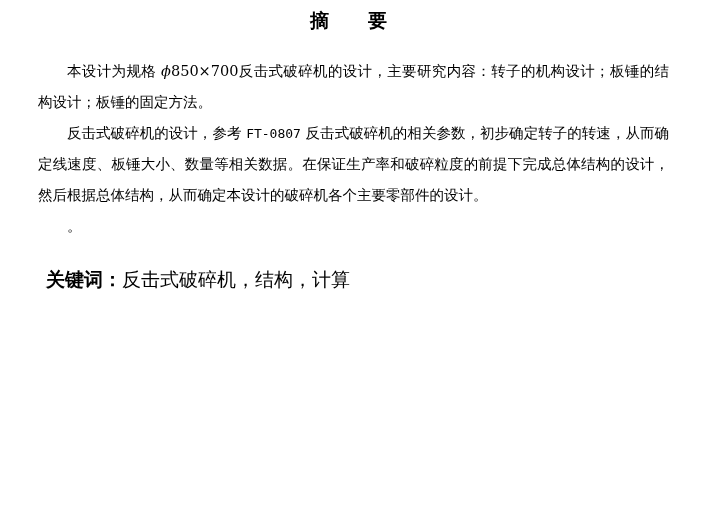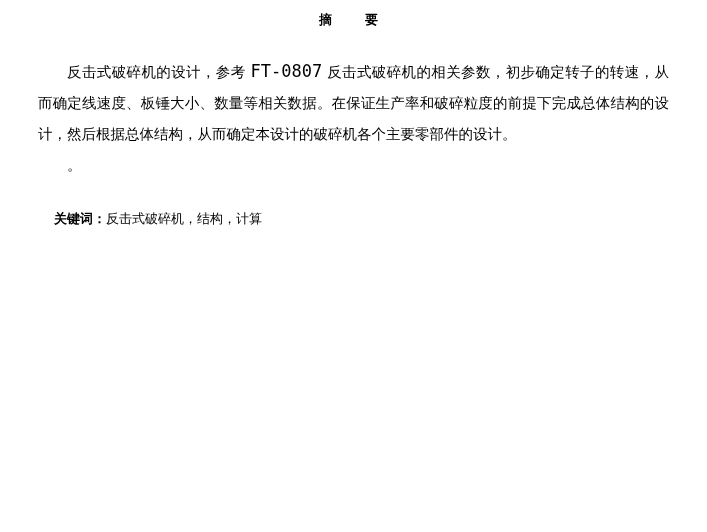--- a/index.html
+++ b/index.html
@@ -16,21 +16,21 @@
   }
   .page {
     position: relative;
     width: 707px;
     height: 532px;
     box-sizing: border-box;
     padding: 0 38px;
   }
   .doc-title {
     text-align: center;
-    font-size: 13px;
+    font-size: 19px;
     font-weight: bold;
     letter-spacing: 10px;
     margin-top: 6px;
     margin-bottom: 0;
     line-height: 28px;
   }
   .body-block {
     margin-top: 22px;
   }
   .para {
@@ -44,50 +44,51 @@
   .para + .para {
     margin-top: 0;
   }
   .tiny-para {
     font-size: 14.5px;
     line-height: 31px;
     text-indent: 2em;
     margin: 0;
   }
   .keywords {
-    font-size: 13px;
+    font-size: 19px;
     line-height: 31px;
-    margin: 16px;
+    margin: 8px;
     margin-top: 22px;
     text-indent: 0;
   }
   .kw-label {
     font-weight: bold;
   }
   .latin {
     font-family: "DejaVu Serif", "Liberation Serif", serif;
   }
   .ital {
     font-family: "DejaVu Serif", "Liberation Serif", serif;
     font-style: italic;
   }
   .mono-ish {
     font-family: "DejaVu Sans Mono", "Liberation Mono", monospace;
-    font-size: 17px;
+    font-size: 13px;
   }
 </style>
 </head>
 <body>
 
 <div class="page">
 
   <h1 class="doc-title">摘　要</h1>
 
   <div class="body-block">
 
+    <p class="para"><span>本设计为规格 </span><span class="ital">ϕ</span><span class="latin">850×700</span><span>反击式破碎机的设计，主要研究内容：转子的机构设计；板锤的结构设计；板锤的固定方法。</span></p>
 
     <p class="para"><span>反击式破碎机的设计，参考 </span><span class="mono-ish">FT-0807</span><span> 反击式破碎机的相关参数，初步确定转子的转速，从而确定线速度、板锤大小、数量等相关数据。在保证生产率和破碎粒度的前提下完成总体结构的设计，然后根据总体结构，从而确定本设计的破碎机各个主要零部件的设计。</span></p>
 
     <p class="tiny-para">。</p>
 
     <p class="keywords"><span class="kw-label">关键词：</span><span>反击式破碎机，结构，计算</span></p>
 
   </div>
 
 </div>

